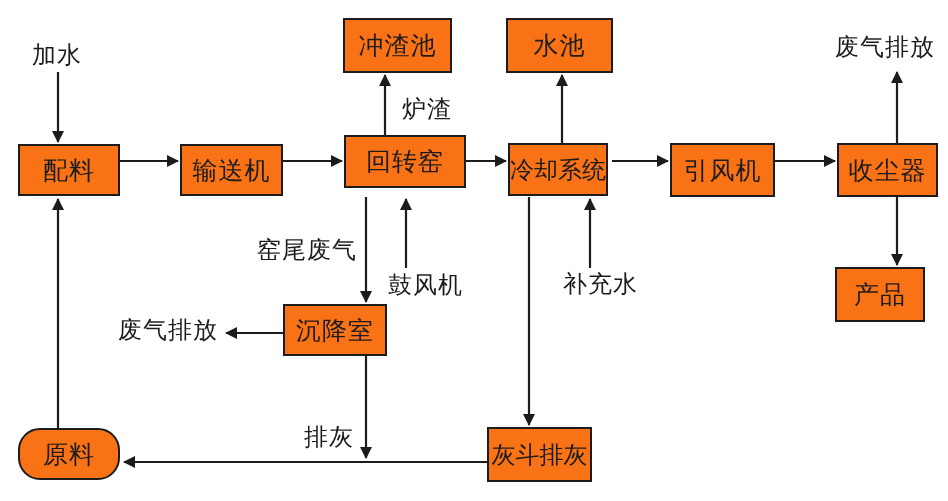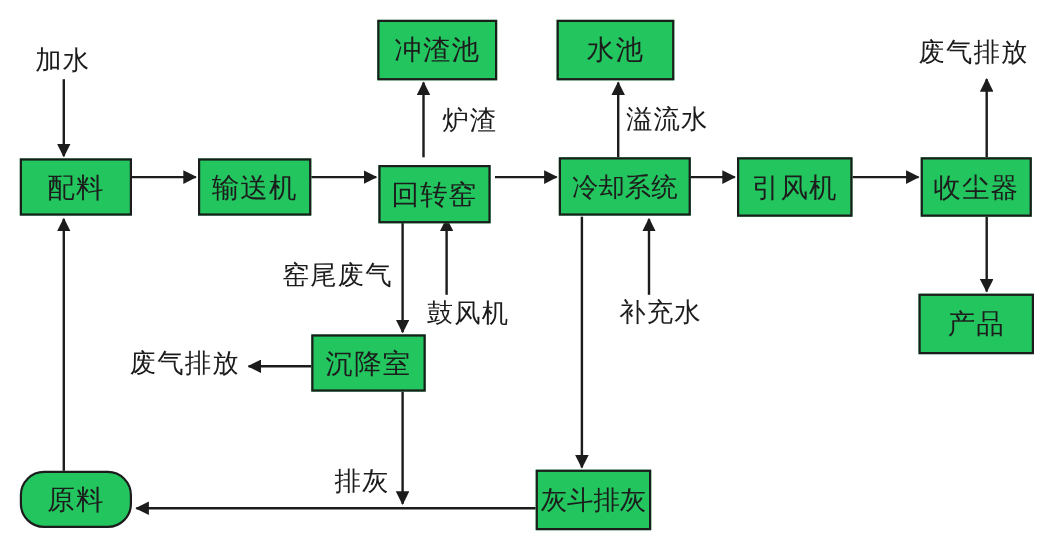--- a/index.html
+++ b/index.html
@@ -19,21 +19,21 @@
   #wires {
     position: absolute;
     left: 0;
     top: 0;
     width: 948px;
     height: 501px;
   }
   .box {
     position: absolute;
     border: 2px solid #1c1c1c;
-    background: #22c55e;
+    background: #f97316;
     display: flex;
     align-items: center;
     justify-content: center;
     font-size: 25px;
     letter-spacing: 1px;
     white-space: nowrap;
     box-sizing: border-box;
   }
   .box.wide {
     font-size: 24px;
@@ -82,45 +82,44 @@
 
       <line x1="487" y1="462" x2="124" y2="462" marker-end="url(#ah)"></line>
       <line x1="58" y1="428" x2="58" y2="199" marker-end="url(#ah)"></line>
     </g>
   </svg>
 
   <div class="box" style="left:18px; top:144px; width:102px; height:52px;">配料</div>
 
   <div class="box" style="left:180px; top:144px; width:103px; height:52px;">输送机</div>
 
-  <div class="box" style="left:344px; top:150px; width:102px; height:53px;">回转窑</div>
+  <div class="box" style="left:344px; top:135px; width:122px; height:53px;">回转窑</div>
 
   <div class="box" style="left:343px; top:18px; width:109px; height:55px;">冲渣池</div>
 
   <div class="box" style="left:506px; top:18px; width:107px; height:55px;font-family:Liberation Serif, serif;">水池</div>
 
-  <div class="box wide" style="left:508px; top:143px; width:120px; height:53px;">冷却系统</div>
+  <div class="box wide" style="left:508px; top:143px; width:100px; height:53px;">冷却系统</div>
 
   <div class="box" style="left:670px; top:143px; width:105px; height:54px;">引风机</div>
 
   <div class="box" style="left:837px; top:143px; width:101px; height:54px;">收尘器</div>
 
-  <div class="box" style="left:835px; top:267px; width:105px; height:55px;">产品</div>
+  <div class="box" style="left:835px; top:267px; width:90px; height:55px;">产品</div>
 
   <div class="box" style="left:283px; top:304px; width:104px; height:52px;">沉降室</div>
 
   <div class="box" style="left:18px; top:428px; width:102px; height:52px;border-radius:22px;">原料</div>
 
   <div class="box wide" style="left:487px; top:427px; width:105px; height:55px;">灰斗排灰</div>
 
   <div class="flabel" style="left:32px; top:42px;">加水</div>
 
   <div class="flabel" style="left:402px; top:96px;">炉渣</div>
 
-  <div class="flabel" style="left:569px; top:95px;">溢流水</div>
 
   <div class="flabel" style="left:835px; top:34px;">废气排放</div>
 
   <div class="flabel" style="left:257px; top:237px;">窑尾废气</div>
 
   <div class="flabel" style="left:388px; top:272px;">鼓风机</div>
 
   <div class="flabel" style="left:563px; top:271px;">补充水</div>
 
   <div class="flabel" style="left:118px; top:317px;">废气排放</div>

